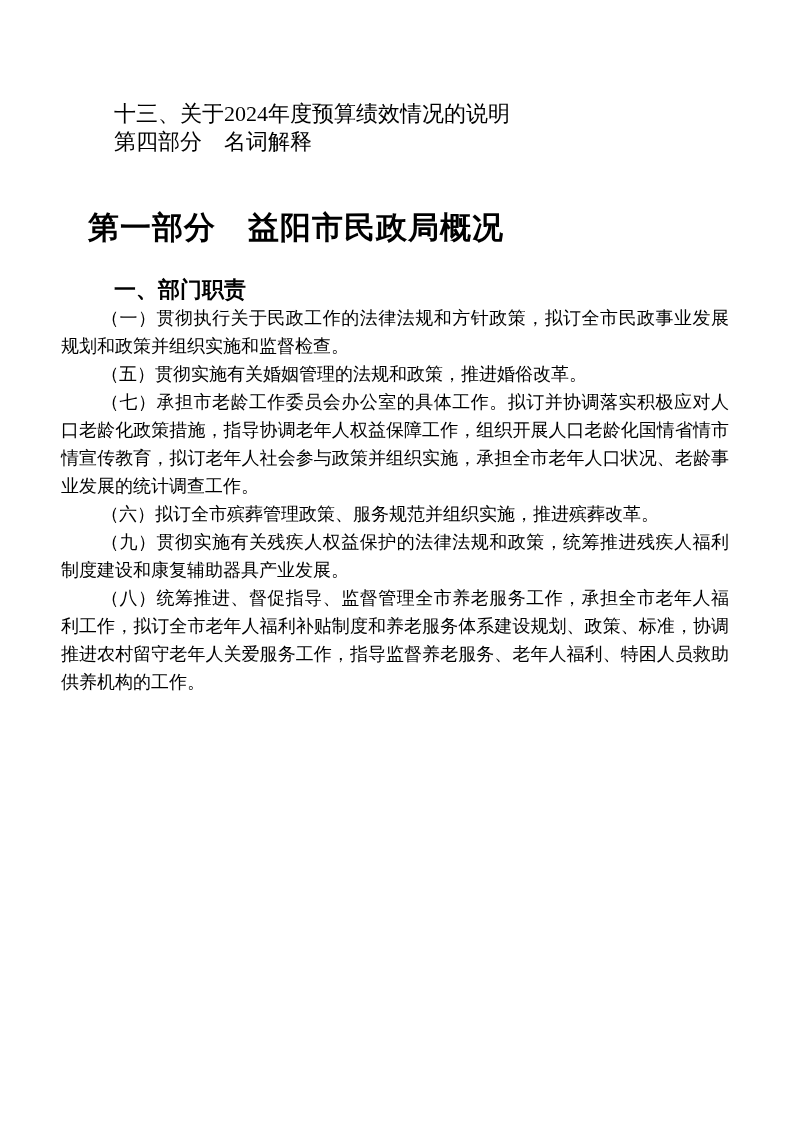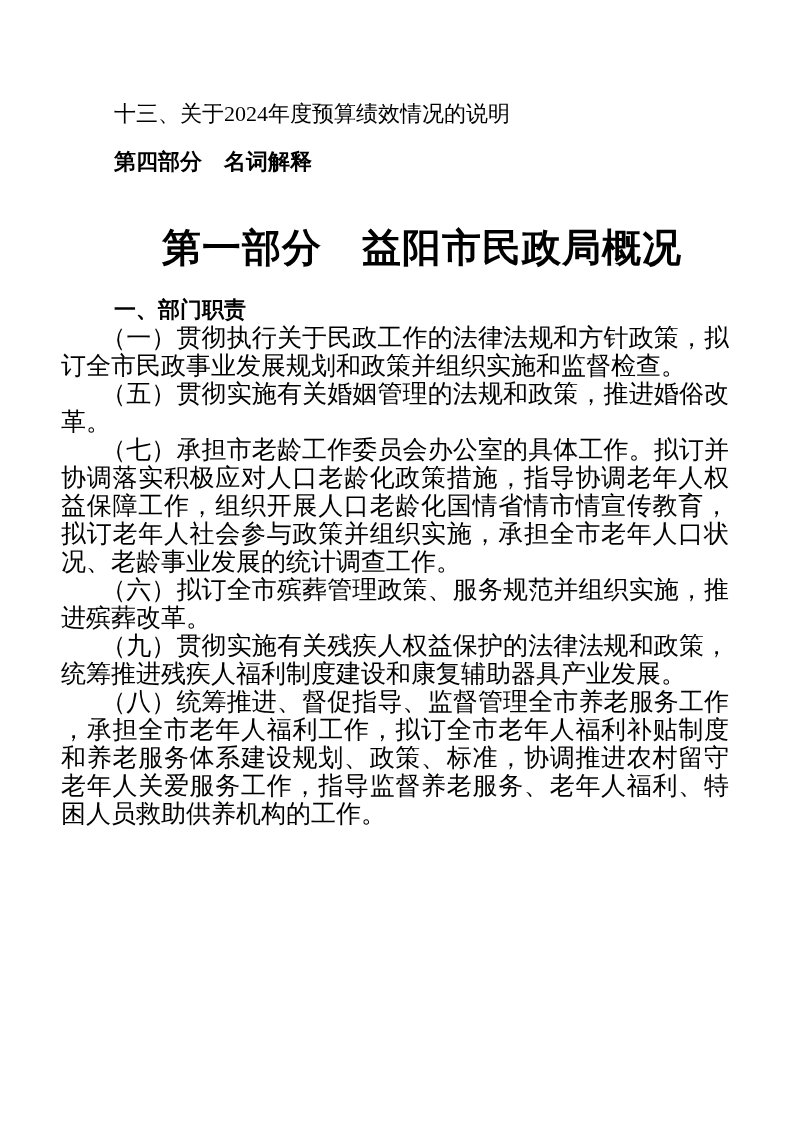--- a/index.html
+++ b/index.html
@@ -21,41 +21,40 @@
   .content {
     margin-left: 61px;
     width: 668px;
   }
   .toc-line {
     font-size: 22px;
     line-height: 28px;
     text-indent: 53px;
     white-space: nowrap;
   }
-  .toc-line.bold { font-weight: bold; margin-top: 20px; }
+  .toc-line.bold { font-weight: normal; }
   .doc-heading {
     margin-top: 50px;
-    font-size: 39px;
+    font-size: 31px;
     line-height: 44px;
     font-weight: bold;
-    text-align: center;
     transform: translateX(27px);
     white-space: nowrap;
     letter-spacing: 1px;
   }
   .section-title {
     margin-top: 26px;
     font-size: 22px;
     line-height: 28px;
     font-weight: bold;
     text-indent: 53px;
   }
   .duty-paragraph {
     margin: 0;
-    font-size: 25px;
+    font-size: 18px;
     line-height: 28px;
     text-indent: 40px;
     text-align: justify;
     text-justify: inter-character;
     line-break: anywhere;
   }
 </style>
 </head>
 <body>
 

